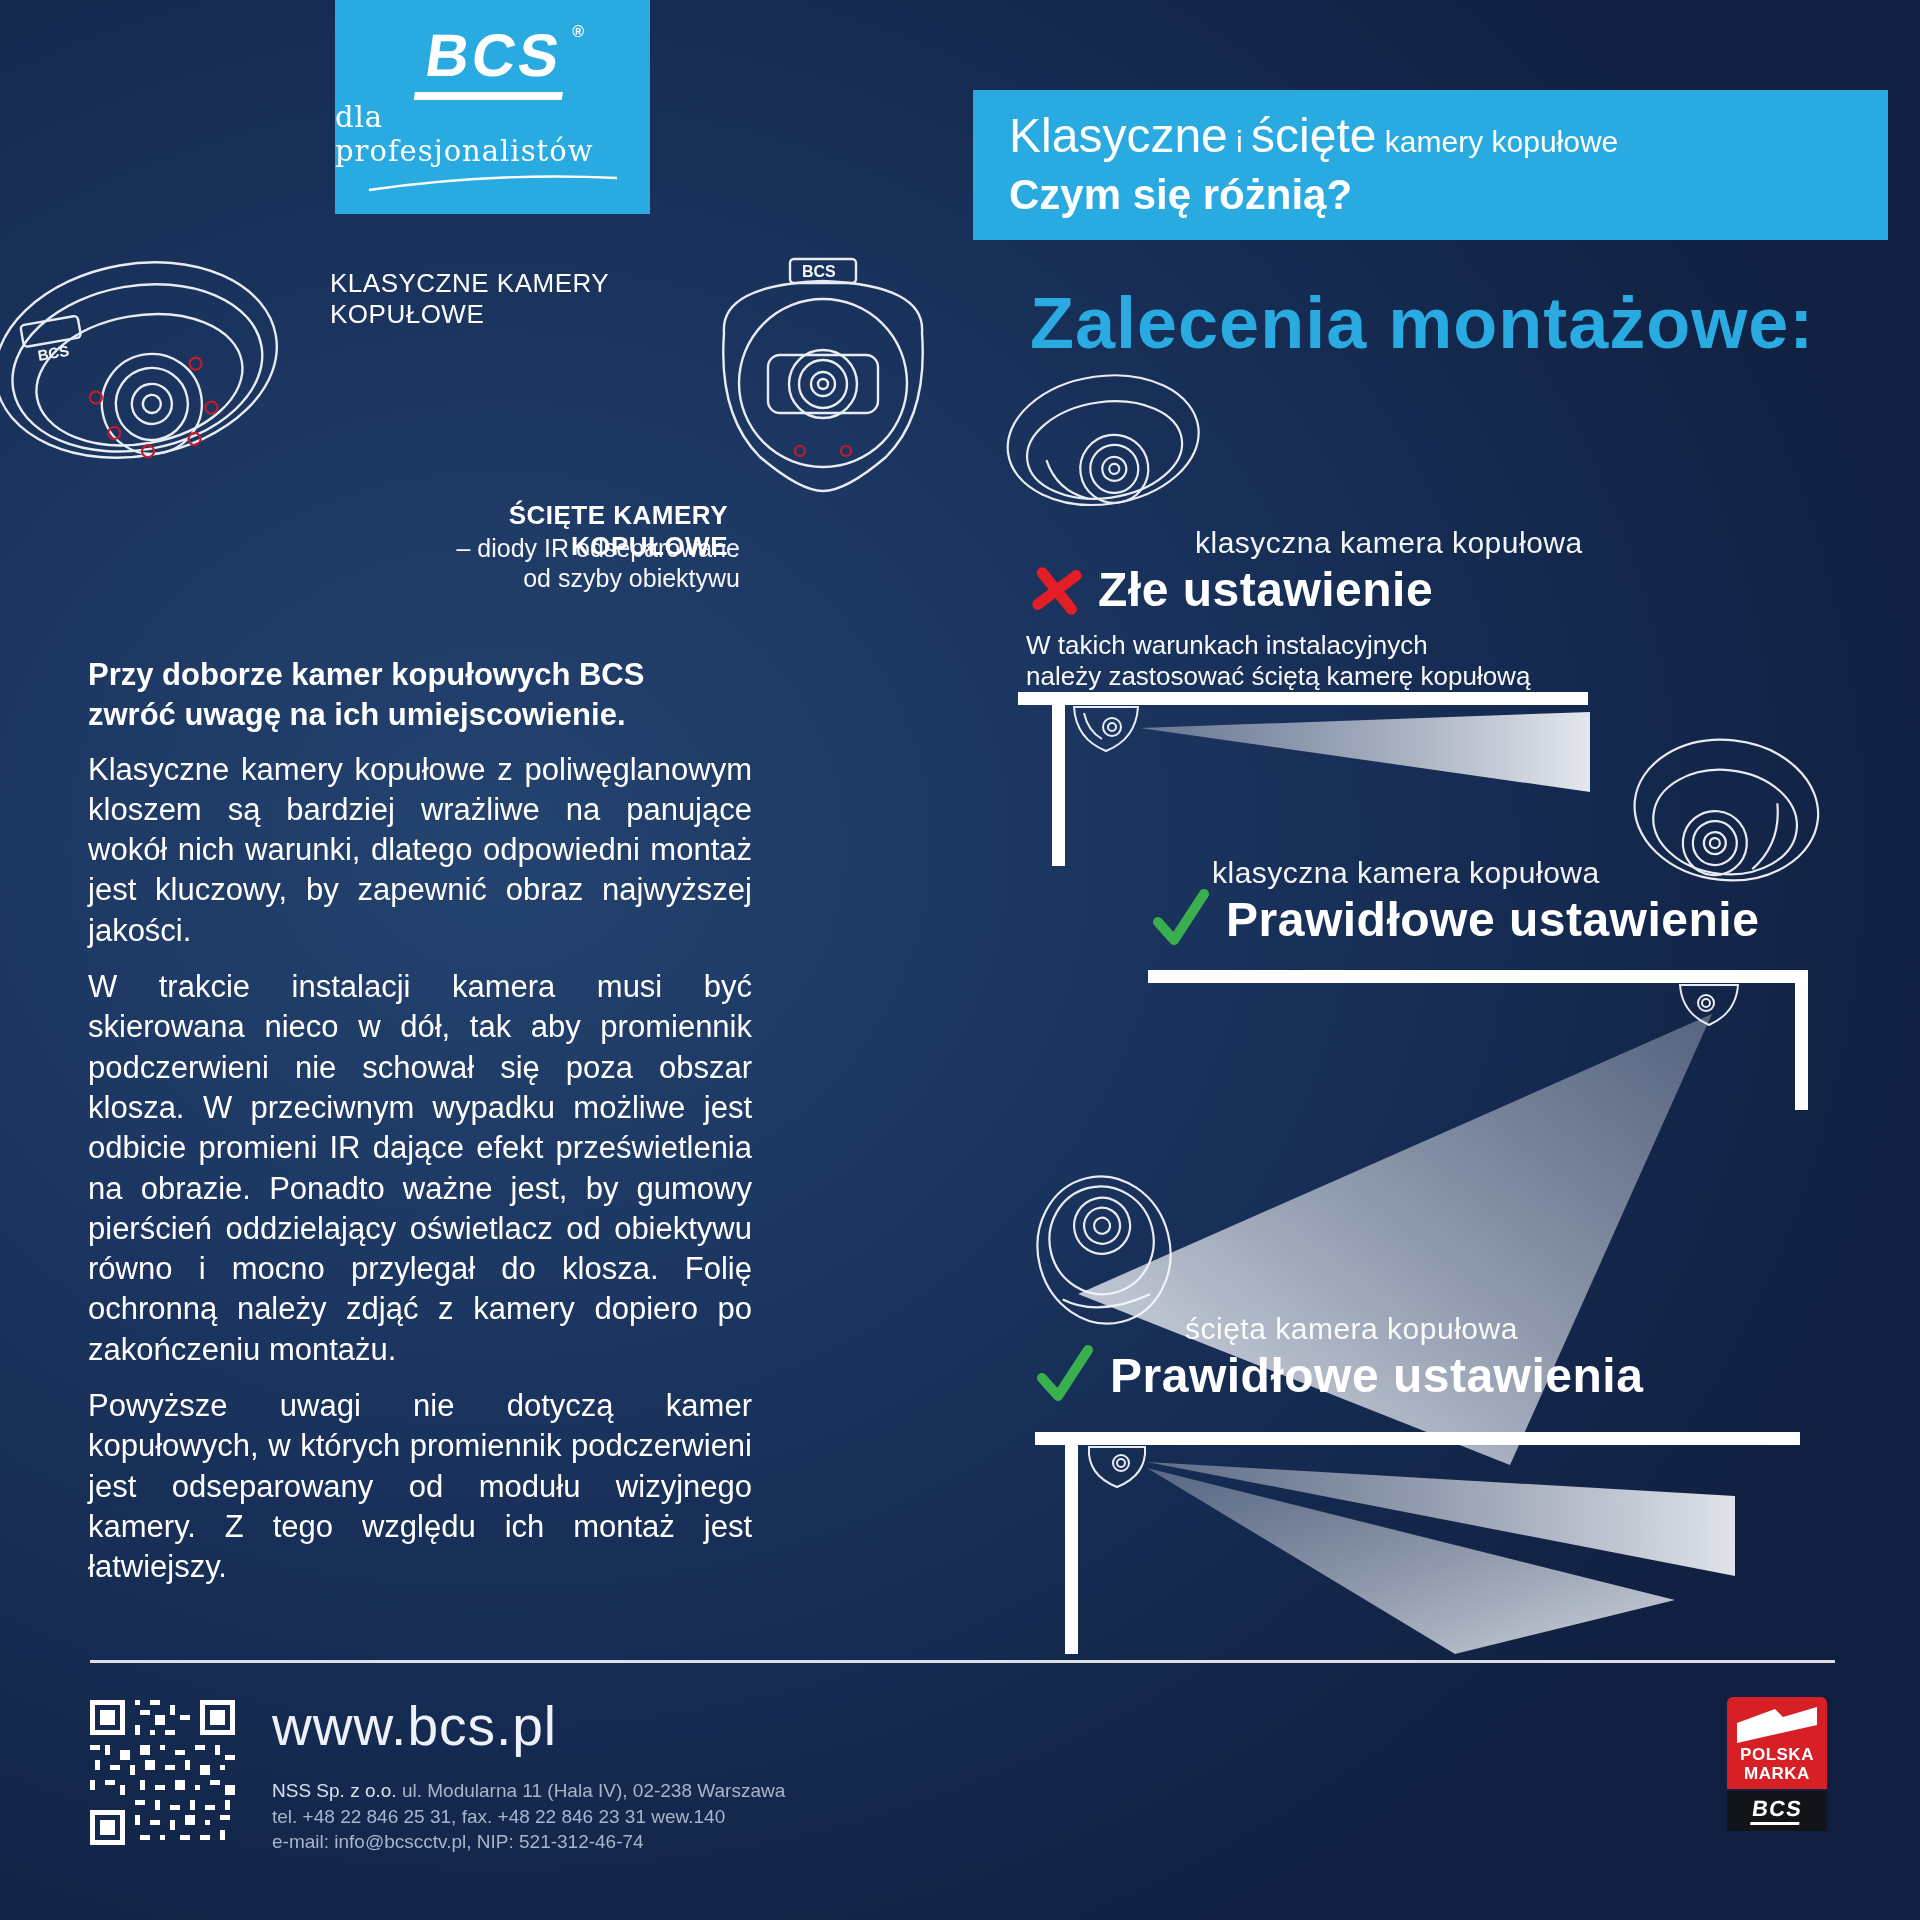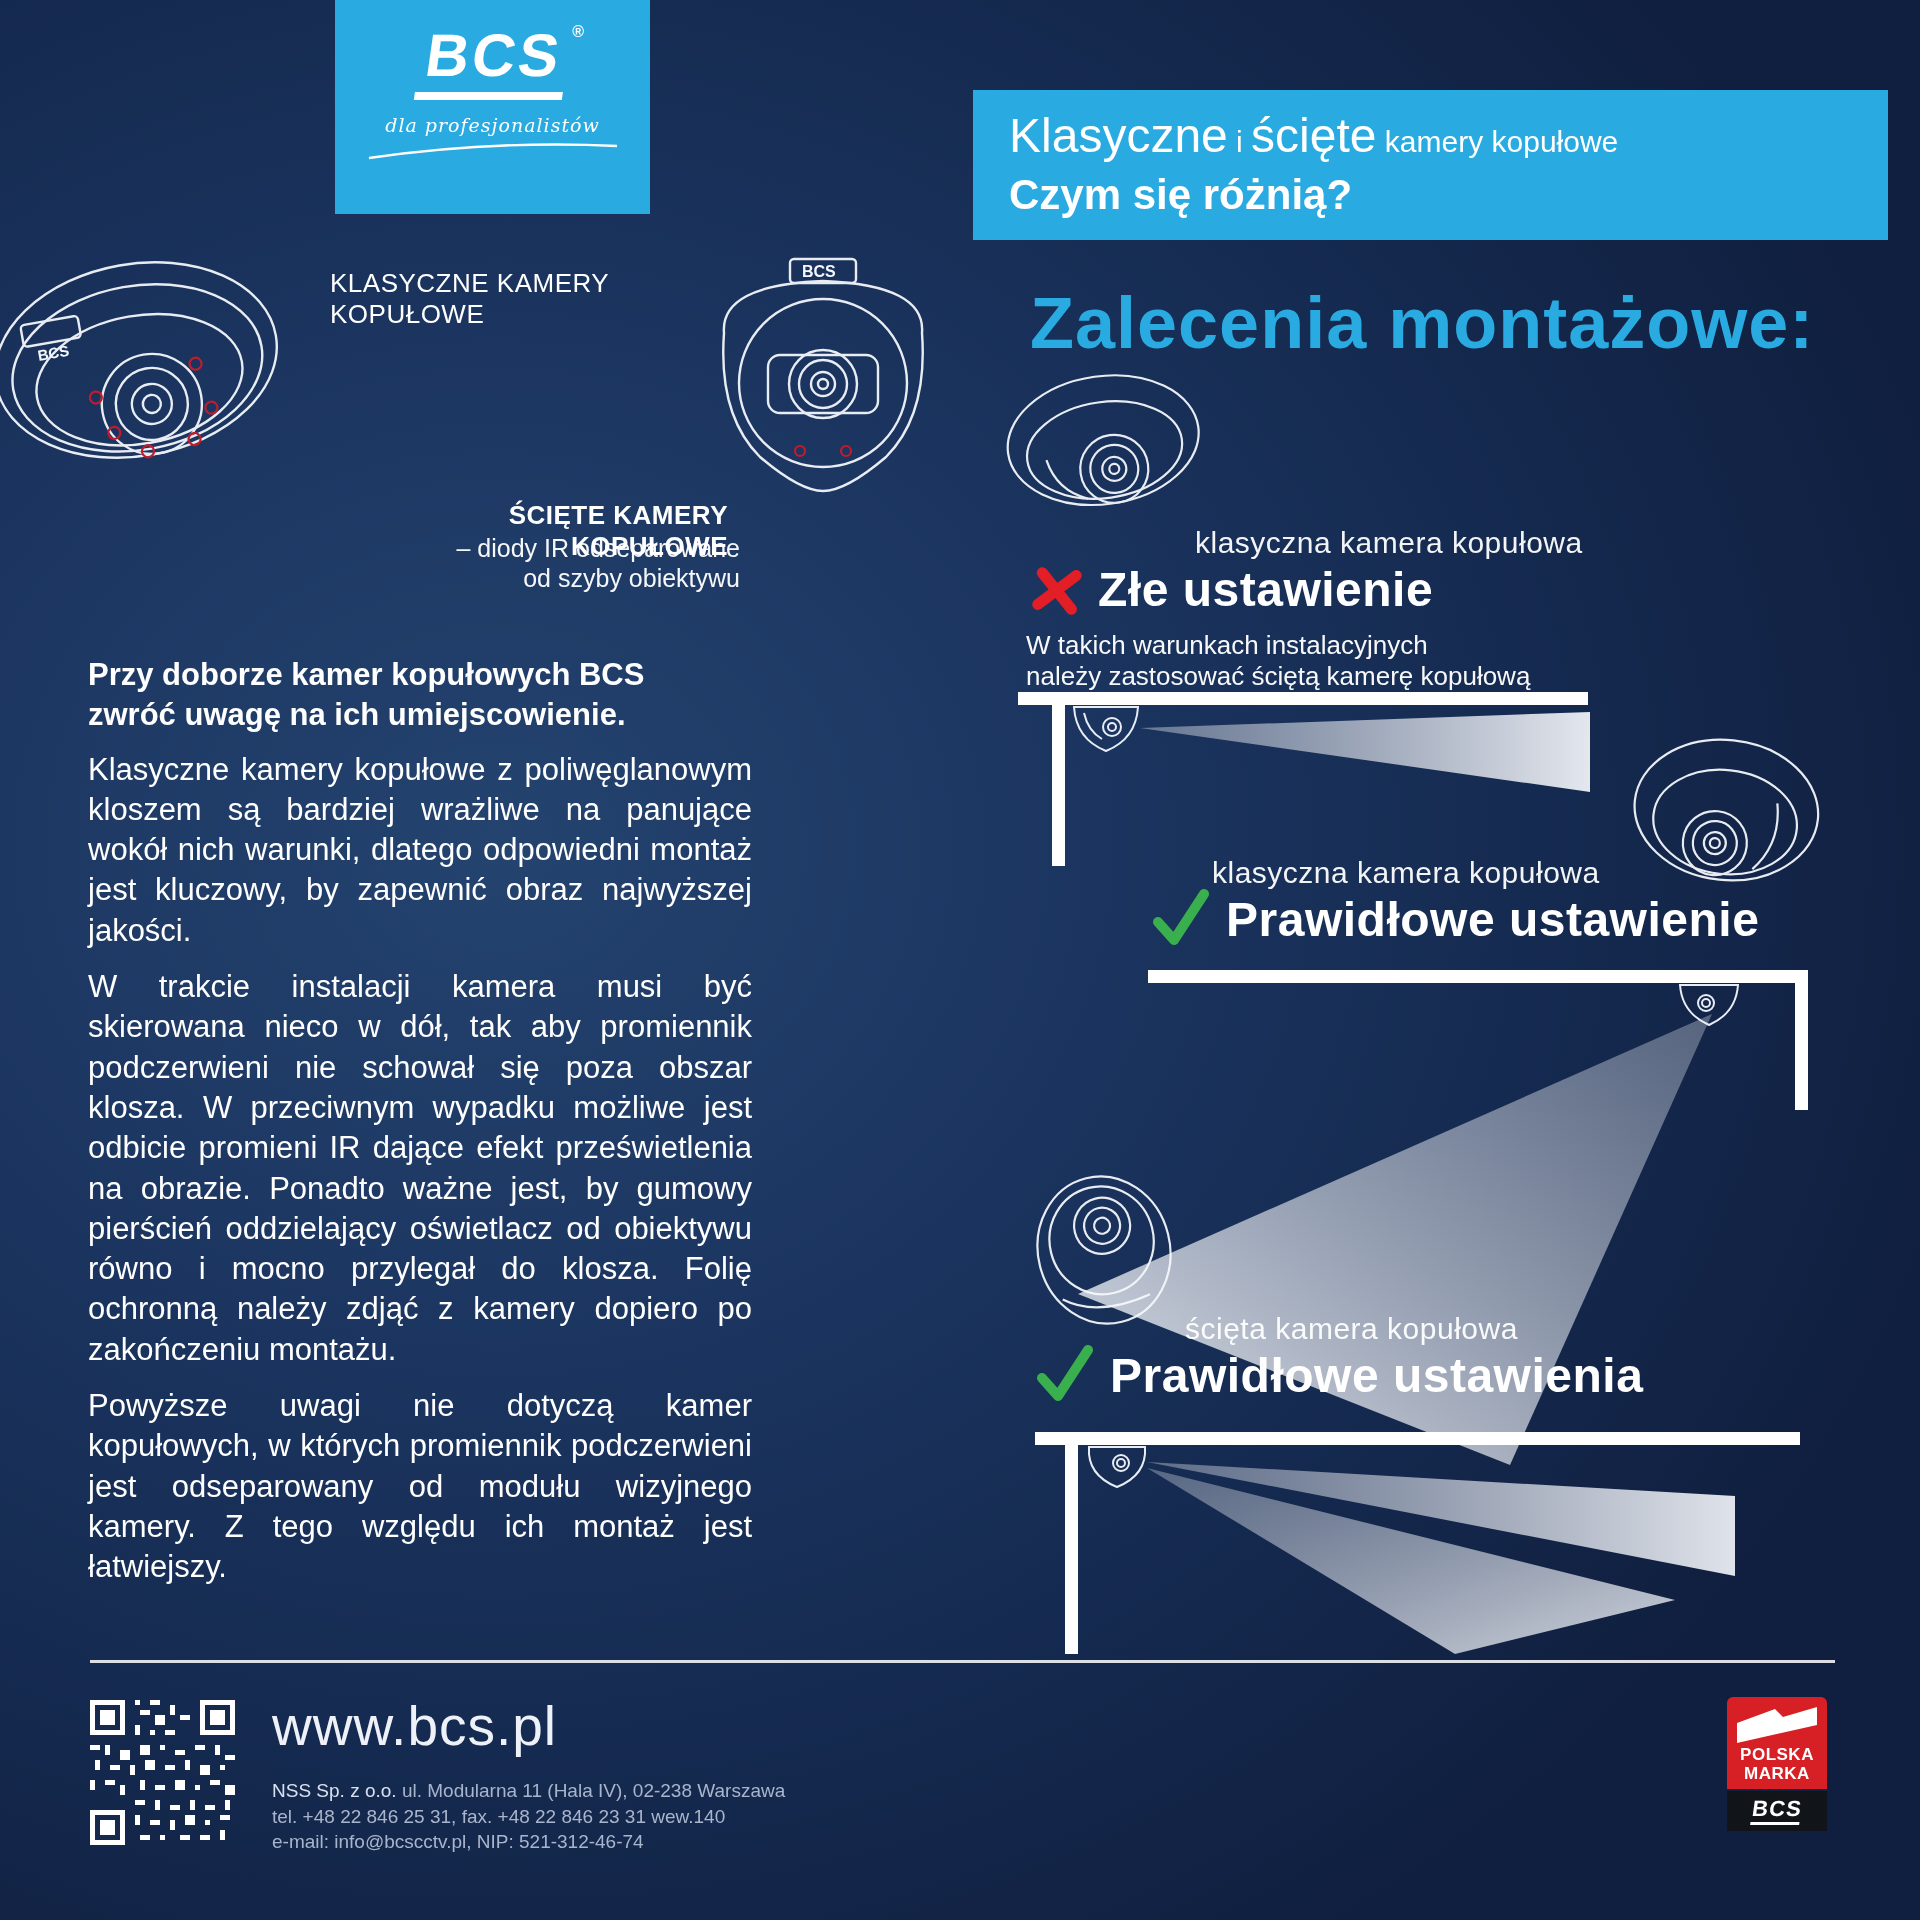--- a/index.html
+++ b/index.html
@@ -15,22 +15,22 @@
   .justify{text-align:justify;}
   .right{text-align:right;}
 
   
   .logo-box{left:335px;top:0;width:315px;height:214px;background:#29abe2;
     display:flex;flex-direction:column;align-items:center;}
   .bcs-logo{margin-top:26px;position:relative;transform:skewX(-8deg);
     font-weight:800;font-size:60px;letter-spacing:3px;line-height:1;
     border-bottom:8px solid #fff;padding:0 6px 6px 6px;}
   .bcs-logo .reg{position:absolute;top:-2px;right:-16px;font-size:16px;transform:skewX(8deg);}
-  .tagline{margin-top:14px;font-family:"DejaVu Serif",serif;font-style:italic;
-    font-size:19px;letter-spacing:1px;}
+  .tagline{margin-top:0;font-family:"DejaVu Serif",serif;
+    font-size:29px;letter-spacing:1px;}
   .swoosh{margin-top:2px;}
 
   
   .intro-classic-title{left:330px;top:268px;width:300px;font-size:26px;line-height:1.18;letter-spacing:.5px;}
   .intro-classic-desc{left:330px;top:332px;width:320px;font-size:25px;line-height:1.2;font-weight:400;opacity:.96;}
   .intro-cut-title{left:348px;top:500px;width:380px;font-size:26px;letter-spacing:.5px;font-weight:bold;}
   .intro-cut-desc{left:360px;top:533px;width:380px;font-size:25px;line-height:1.2;opacity:.96;}
 
   
   .article{left:88px;top:655px;width:664px;font-size:31px;line-height:1.3;}

